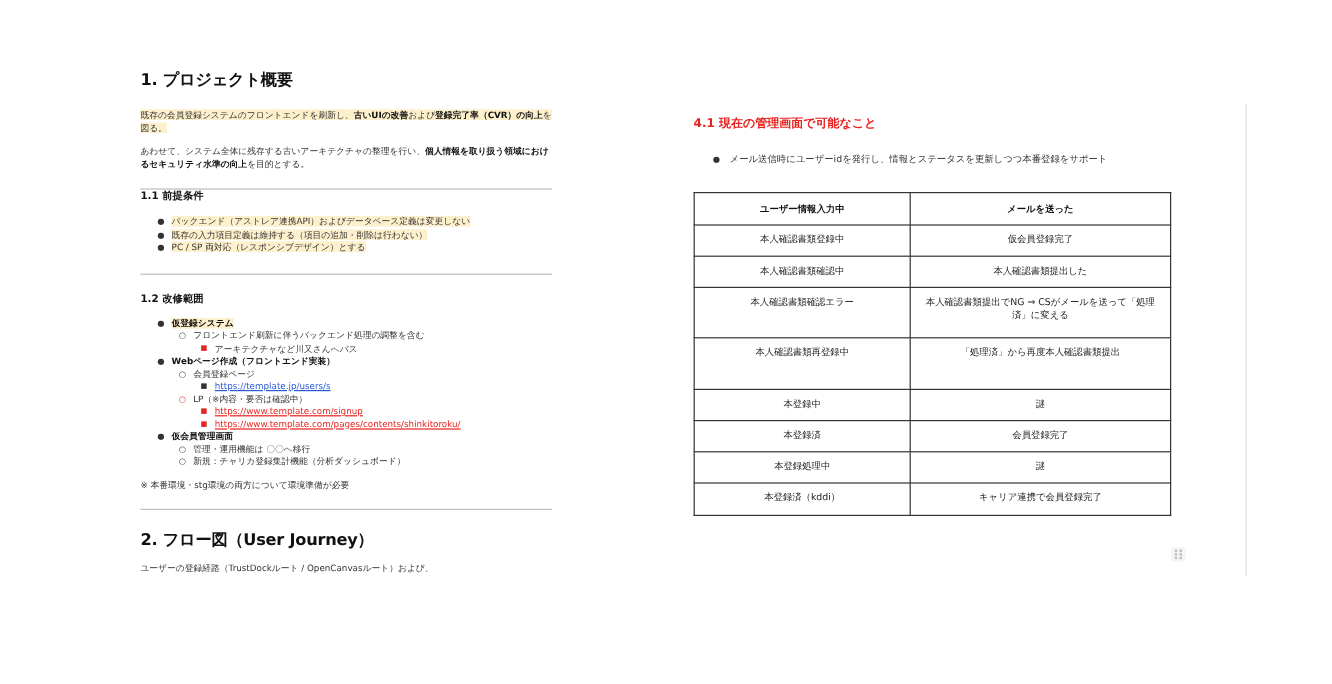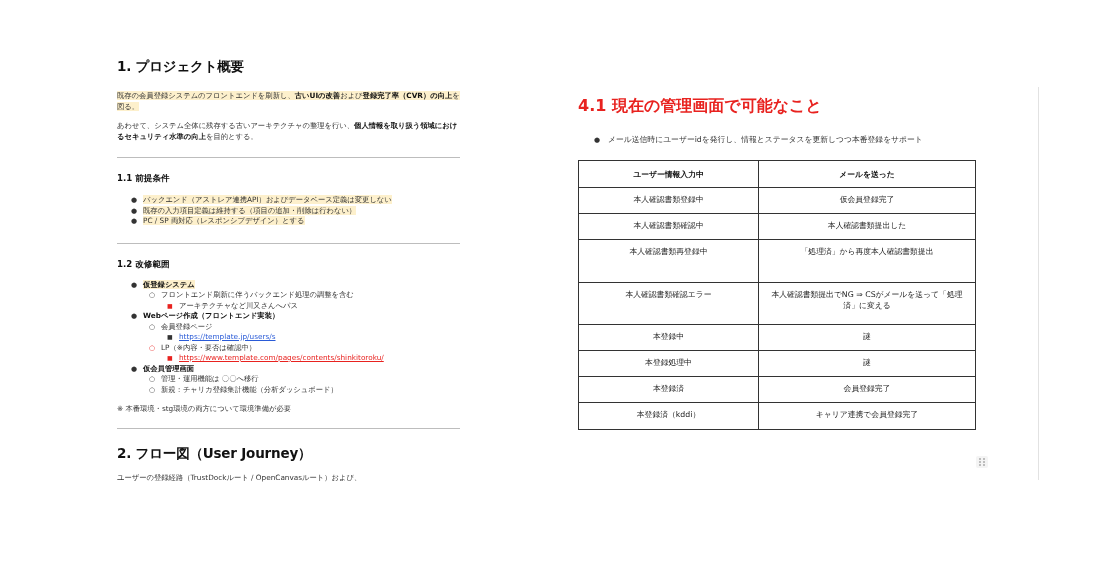--- a/index.html
+++ b/index.html
@@ -22,21 +22,21 @@
   ul.lvl { list-style: none; }
   ul.lvl li { position: relative; font-size: 7.3px; line-height: 10.5px; color: #333; }
   .l1 { padding-left: 26px; }
   .l2 { padding-left: 44px; }
   .l3 { padding-left: 62px; }
   .bul { position: absolute; top: 0; font-size: 7px; }
   .l1 .bul { left: 14px; }
   .l2 .bul { left: 32px; }
   .l3 .bul { left: 50px; font-size: 6px; }
 
-  .r-title { font-size: 16px; font-weight: bold; color: #e8221f; }
+  .r-title { font-size: 10px; font-weight: bold; color: #e8221f; }
   .r-bullet { position: relative; padding-left: 18px; margin-top: 17px; font-size: 7.8px; line-height: 12px; color: #333; }
   .r-bullet .bul { left: 16px; font-size: 7px; }
 
   table.status { position: absolute; left: 578px; top: 160px; width: 398px; border-collapse: collapse; }
   table.status td, table.status th { border: 1px solid #333; font-size: 7.8px; color: #222; text-align: center; vertical-align: top; padding: 6px 5px; line-height: 11px; }
   table.status th { text-align: center; font-weight: bold; color: #111; vertical-align: middle; }
   table.status td:first-child, table.status th:first-child { width: 180px; }
 
   .drag-handle { position: absolute; left: 976px; top: 456px; width: 12px; height: 12px; border-radius: 2px; background: #f4f4f4; }
   .drag-handle span { position: absolute; width: 2px; height: 2px; background: #bdbdbd; }
@@ -51,41 +51,42 @@
   <div class="p" style="margin-top:14px;">
     <span class="hl"><span>既存の会員登録システムのフロントエンドを刷新し、</span><b>古いUIの改善</b><span>および</span><b>登録完了率（CVR）の向上</b><span>を図る。</span></span>
   </div>
 
   <div class="p" style="margin-top:8px;">
     <span>あわせて、システム全体に残存する古いアーキテクチャの整理を行い、</span><b>個人情報を取り扱う領域におけるセキュリティ水準の向上</b><span>を目的とする。</span>
   </div>
 
   <div class="hr" style="margin-top:15px;"></div>
 
-  <div class="h2" style="margin-top:15px;">1.1 前提条件</div>
+  <div class="h2" style="">1.1 前提条件</div>
 
   <ul class="lvl" style="margin-top:10px;">
     <li class="l1"><span class="bul">●</span><span class="hl">バックエンド（アストレア連携API）およびデータベース定義は変更しない</span></li>
     <li class="l1"><span class="bul">●</span><span class="hl">既存の入力項目定義は維持する（項目の追加・削除は行わない）</span></li>
     <li class="l1"><span class="bul">●</span><span class="hl">PC / SP 両対応（レスポンシブデザイン）とする</span></li>
   </ul>
 
   <div class="hr" style="margin-top:16px;"></div>
 
   <div class="h2" style="margin-top:15px;">1.2 改修範囲</div>
 
   <ul class="lvl" style="margin-top:9px;">
     <li class="l1"><span class="bul">●</span><b class="hl">仮登録システム</b></li>
     <li class="l2"><span class="bul">○</span><span>フロントエンド刷新に伴うバックエンド処理の調整を含む</span></li>
     <li class="l3 red"><span class="bul red">■</span><span>アーキテクチャなど川又さんへパス</span></li>
 
     <li class="l1"><span class="bul">●</span><b>Webページ作成（フロントエンド実装）</b></li>
     <li class="l2"><span class="bul">○</span><span>会員登録ページ</span></li>
     <li class="l3"><span class="bul">■</span><span class="link-blue">https://template.jp/users/s</span></li>
     <li class="l2 red"><span class="bul red">○</span><span>LP（※内容・要否は確認中）</span></li>
+    <li class="l3"><span class="bul red">■</span><span class="link-red">https://www.template.com/signup</span></li>
     <li class="l3"><span class="bul red">■</span><span class="link-red">https://www.template.com/pages/contents/shinkitoroku/</span></li>
 
     <li class="l1"><span class="bul">●</span><b>仮会員管理画面</b></li>
     <li class="l2"><span class="bul">○</span><span>管理・運用機能は 〇〇へ移行</span></li>
     <li class="l2"><span class="bul">○</span><span>新規：チャリカ登録集計機能（分析ダッシュボード）</span></li>
   </ul>
 
   <div class="p" style="margin-top:8px;">※ 本番環境・stg環境の両方について環境準備が必要</div>
 
   <div class="hr" style="margin-top:14px;"></div>
@@ -111,39 +112,39 @@
   </thead>
   <tbody>
     <tr style="height:26px;">
       <td>本人確認書類登録中</td>
       <td>仮会員登録完了</td>
     </tr>
     <tr style="height:26px;">
       <td>本人確認書類確認中</td>
       <td>本人確認書類提出した</td>
     </tr>
+    <tr style="height:42px;">
+      <td>本人確認書類確認エラー</td>
+      <td>本人確認書類提出でNG ⇒ CSがメールを送って「処理済」に変える</td>
+    </tr>
     <tr style="height:43px;">
       <td>本人確認書類再登録中</td>
       <td>「処理済」から再度本人確認書類提出</td>
-    </tr>
-    <tr style="height:42px;">
-      <td>本人確認書類確認エラー</td>
-      <td>本人確認書類提出でNG ⇒ CSがメールを送って「処理済」に変える</td>
     </tr>
     <tr style="height:26px;margin-top:44px;">
       <td>本登録中</td>
       <td>謎</td>
     </tr>
     <tr style="height:26px;">
+      <td>本登録済</td>
+      <td>会員登録完了</td>
+    </tr>
+    <tr style="height:26px;">
       <td>本登録処理中</td>
       <td>謎</td>
-    </tr>
-    <tr style="height:26px;">
-      <td>本登録済</td>
-      <td>会員登録完了</td>
     </tr>
     <tr style="height:27px;">
       <td>本登録済（kddi）</td>
       <td>キャリア連携で会員登録完了</td>
     </tr>
   </tbody>
 </table>
 
 <div class="drag-handle">
   <span style="left:3px; top:2px;"></span>

